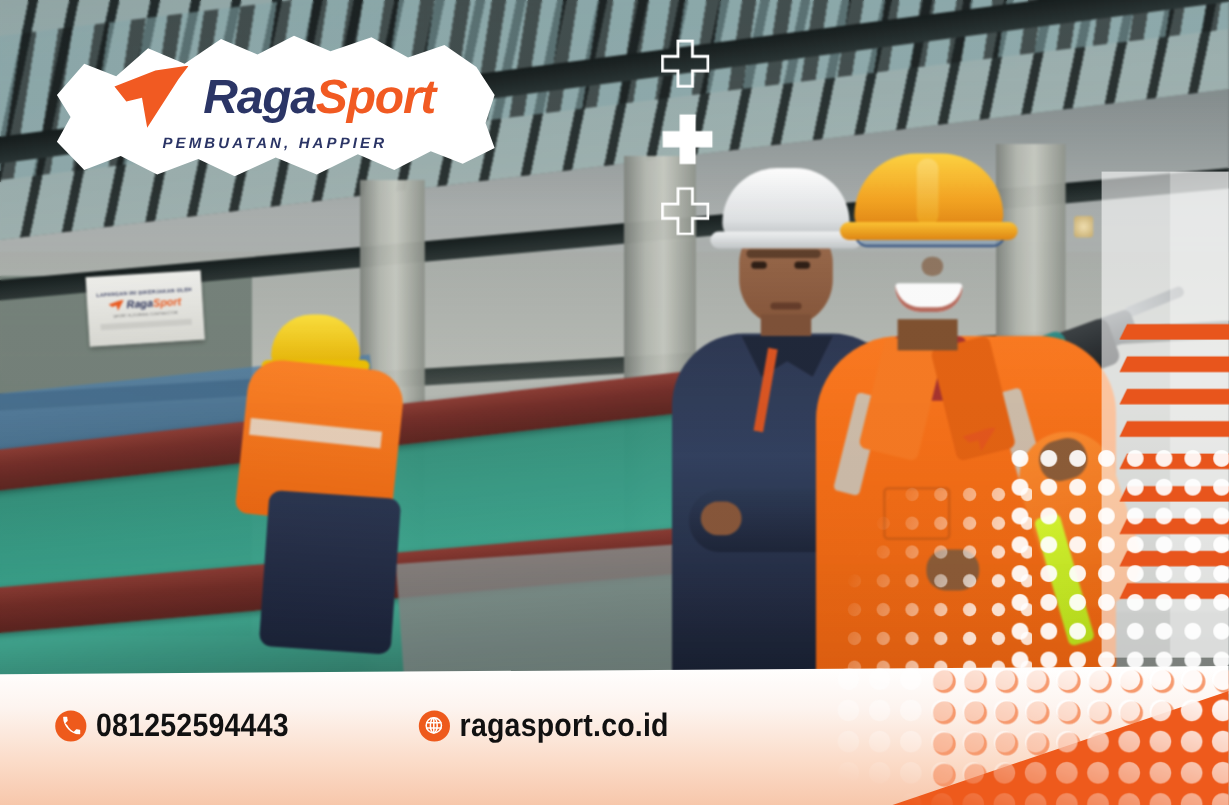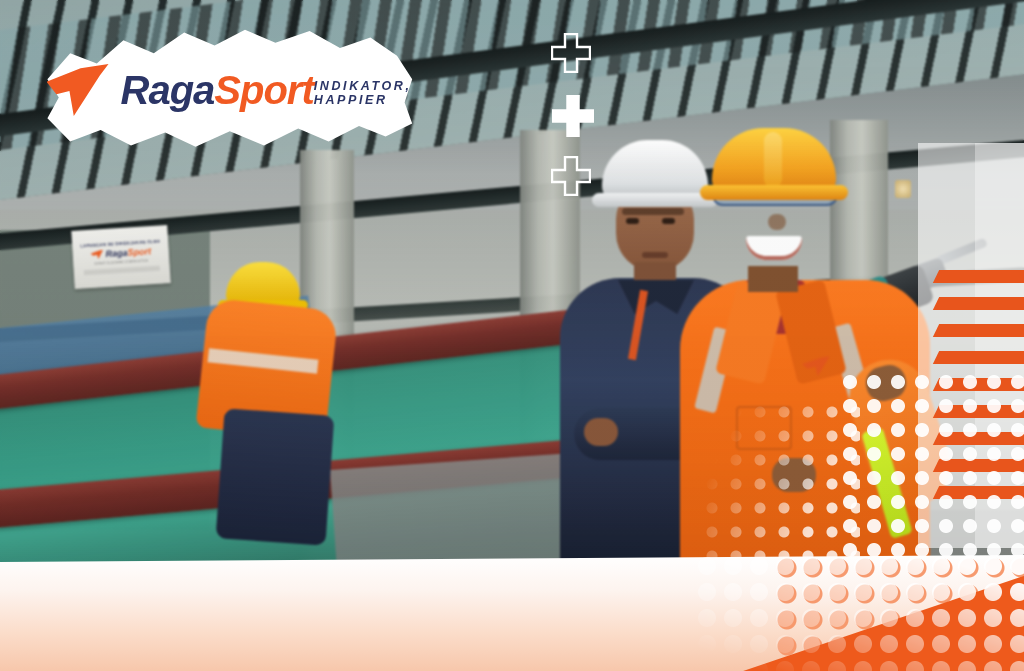--- a/index.html
+++ b/index.html
@@ -383,21 +383,21 @@
     background:#fff;
     clip-path:polygon(
       3% 44%, 9% 24%, 16% 32%, 23% 14%, 31% 24%, 39% 8%, 47% 18%,
       55% 6%, 63% 16%, 72% 7%, 80% 20%, 88% 12%, 95% 26%, 99% 44%,
       97% 62%, 99% 78%, 92% 88%, 85% 80%, 77% 92%, 69% 82%, 60% 95%,
       51% 84%, 42% 96%, 34% 85%, 25% 95%, 17% 83%, 9% 92%, 3% 74%, 6% 58%
     );
   }
   .logo{
     position:absolute; left:34px; top:28px; width:318px; height:80px;
-    display:flex; flex-direction:row; align-items:center; justify-content:center;
+    display:flex; flex-direction:column; align-items:center; justify-content:center;
   }
   .logo-row{ display:flex; align-items:center; gap:12px; }
   .logo-mark{
     width:62px; height:52px; position:relative;
   }
   .logo-mark .sw{
     position:absolute; inset:0;
     background:#f15a22;
     clip-path:polygon(0% 34%, 55% 8%, 100% 0%, 86% 22%, 44% 100%, 37% 52%, 16% 58%);
   }
@@ -617,36 +617,56 @@
     <div class="paint noclick"></div>
     <div class="logo">
       <div class="logo-row">
         <div class="logo-mark">
           <div class="sw"></div>
         </div>
         <div class="logo-word">
           <span class="raga">Raga</span><span class="sport">Sport</span>
         </div>
       </div>
-      <div class="logo-tag">INDIKATOR, HAPPIER</div>
+      <div class="logo-tag">PEMBUATAN, HAPPIER</div>
     </div>
   </div>
 
 
   <div class="footer">
     <div class="footer-bg noclick"></div>
     <div class="footer-dots-o noclick"></div>
     <div class="footer-wedge noclick"></div>
     <div class="footer-dots noclick"></div>
 
     <div class="footer-row">
 
+      <div class="f-group">
+        <span class="ic">
+          <svg width="15" height="15" viewBox="0 0 24 24" fill="#ffffff">
+            <path d="M6.6 10.8c1.9 3.7 4.9 6.7 8.6 8.6l2.9-2.9c.4-.4.9-.5 1.3-.3 1.2.4 2.5.6 3.8.6.6 0 1 .4 1 1V22c0 .6-.4 1-1 1C11.6 23 1 12.4 1 0c0-.6.4-1 1-1h3.5c.6 0 1 .4 1 1 0 1.3.2 2.6.6 3.8.1.4 0 .9-.3 1.3l-2.9 2.9z" transform="translate(0,1)"></path>
+          </svg>
+        </span>
+        <span class="f-text">081252594443</span>
+      </div>
 
       <span class="f-gap noclick"></span>
 
 
       <span class="f-gap noclick"></span>
 
+      <div class="f-group">
+        <span class="ic">
+          <svg width="17" height="17" viewBox="0 0 24 24" fill="none" stroke="#ffffff" stroke-width="1.8">
+            <circle cx="12" cy="12" r="9"></circle>
+            <ellipse cx="12" cy="12" rx="4" ry="9"></ellipse>
+            <line x1="3" y1="9" x2="21" y2="9"></line>
+            <line x1="3" y1="15" x2="21" y2="15"></line>
+            <line x1="12" y1="3" x2="12" y2="21"></line>
+          </svg>
+        </span>
+        <span class="f-text">ragasport.co.id</span>
+      </div>
 
     </div>
   </div>
 
 </div>
 
 </body></html>

